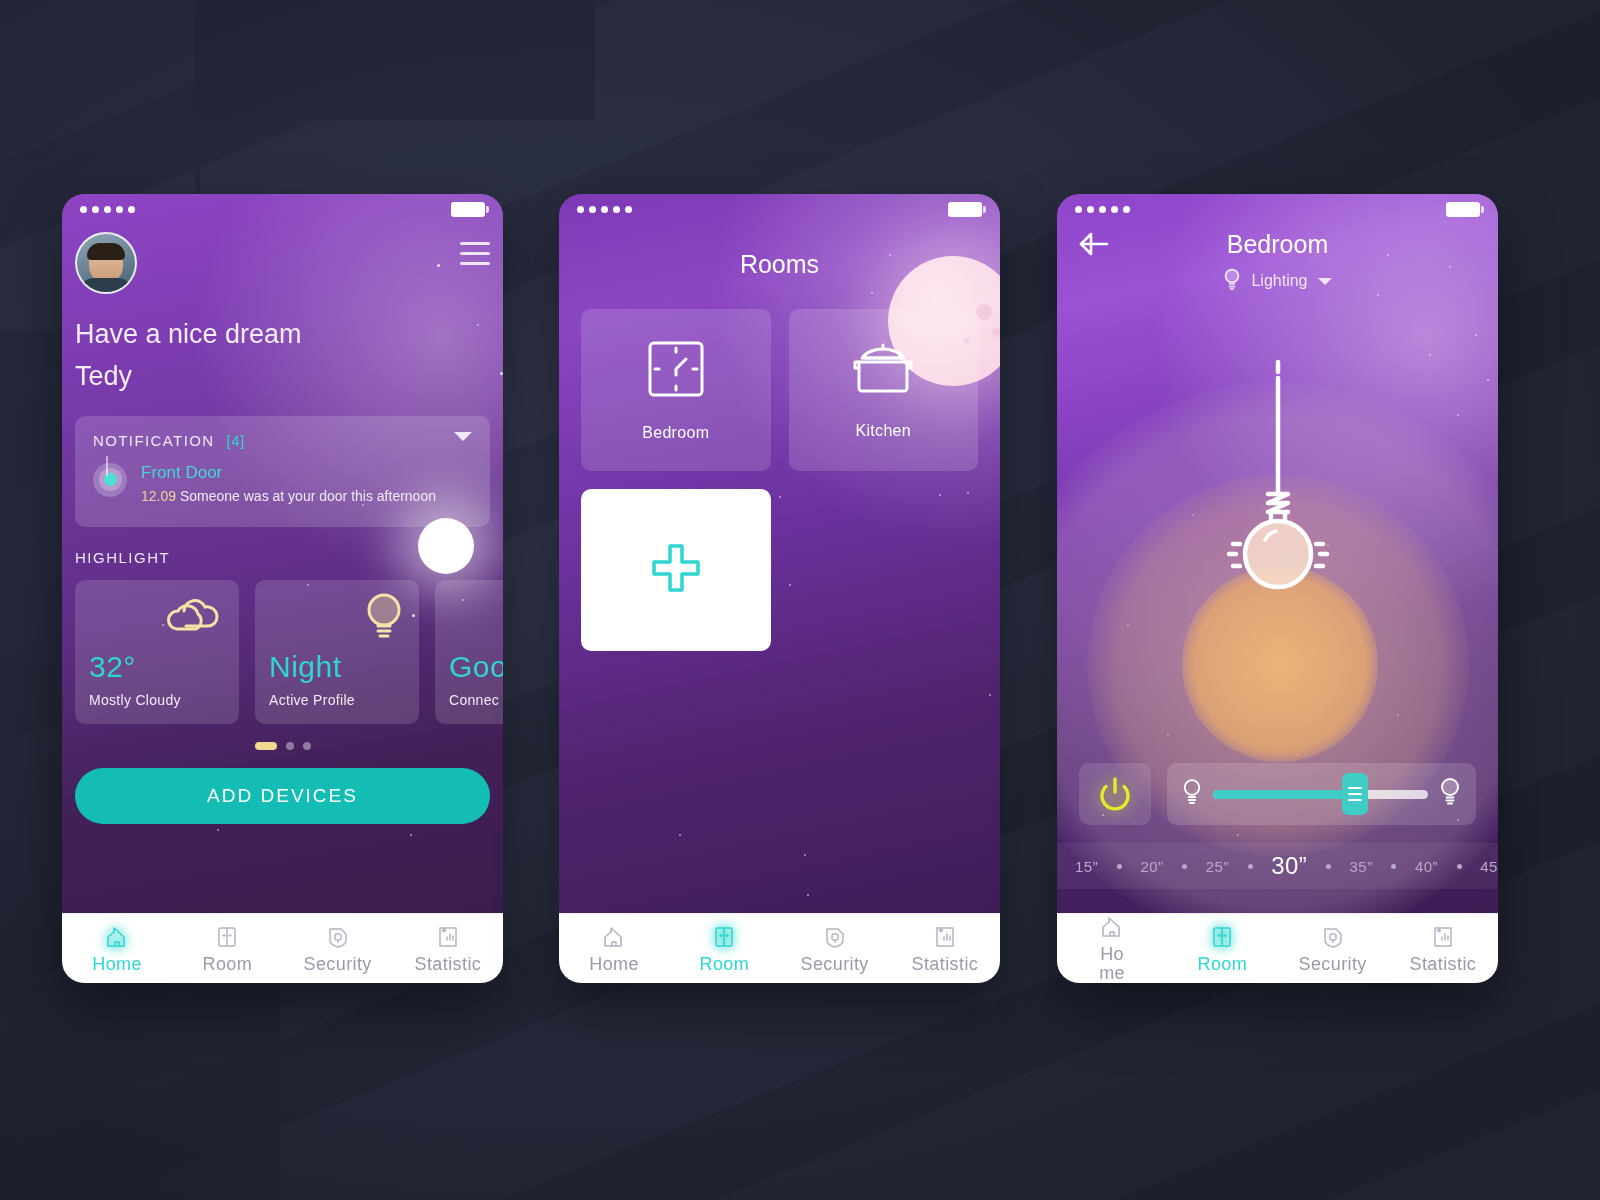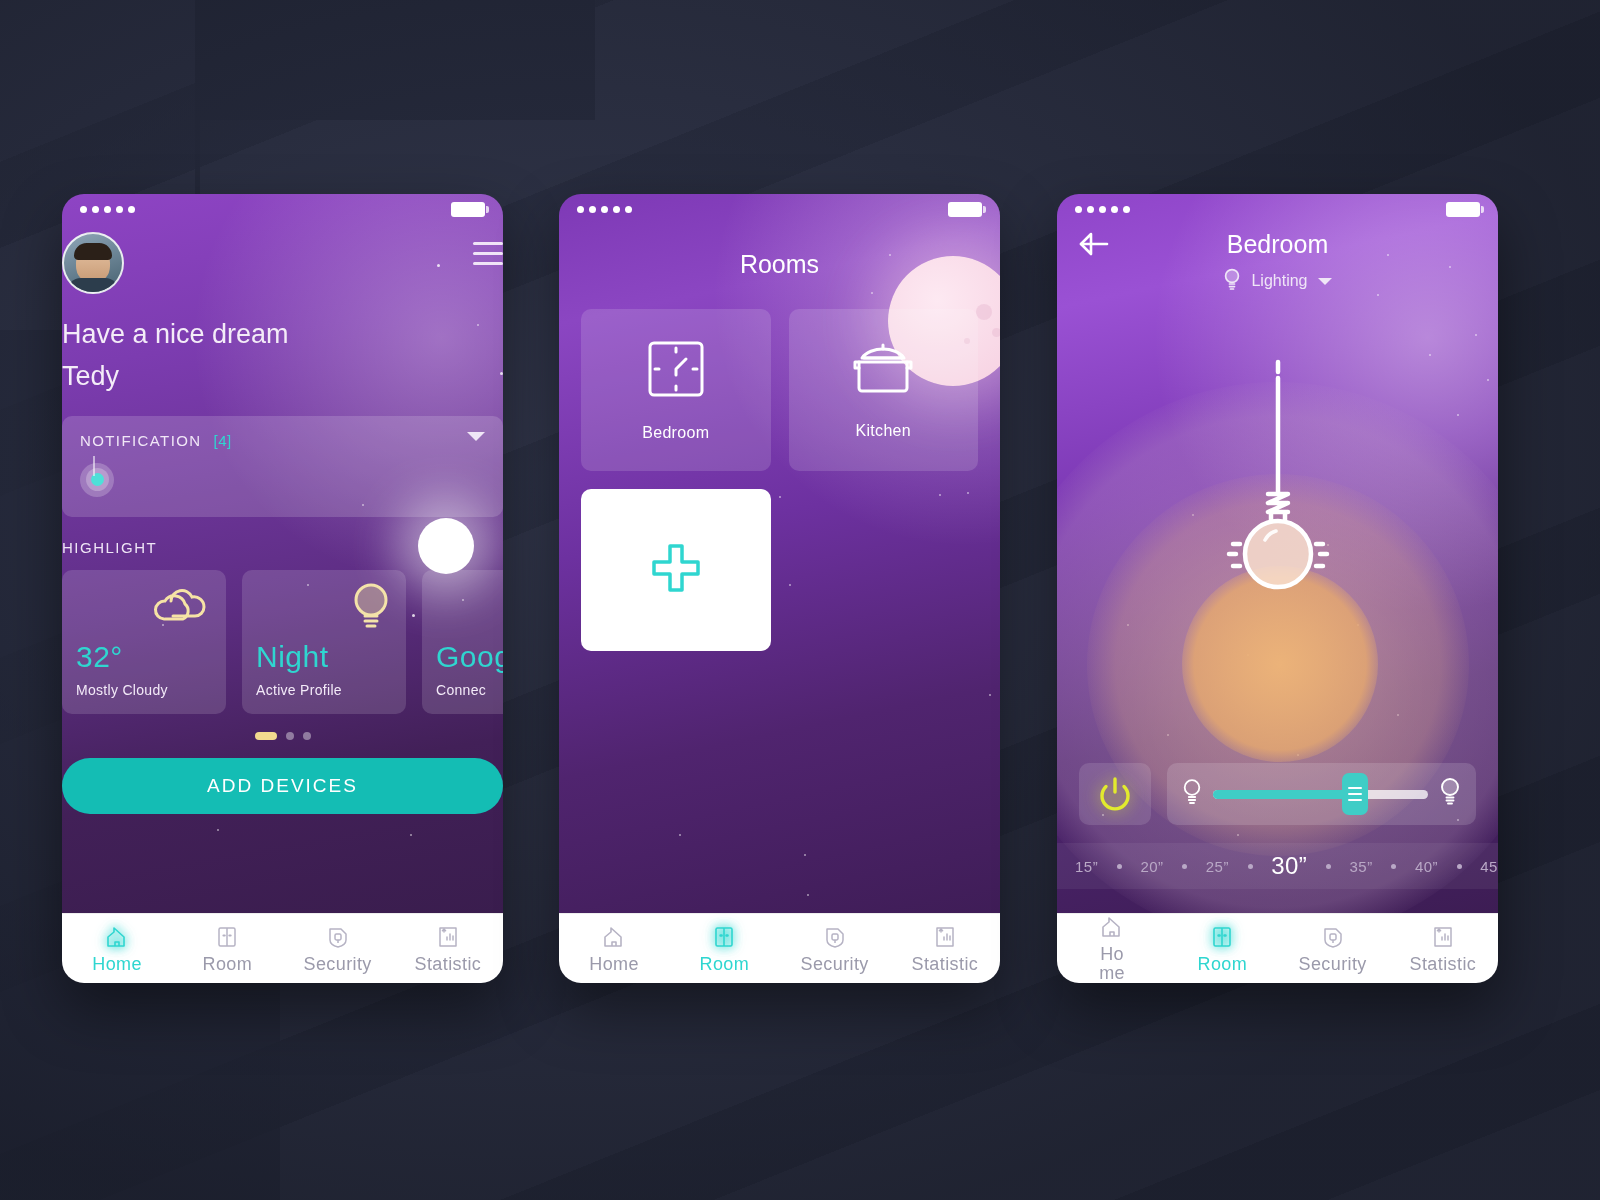--- a/index.html
+++ b/index.html
@@ -98,21 +98,21 @@
   .battery {
     width: 34px; height: 15px; border-radius:3px;
     background:#fff; position:relative;
   }
   .battery:after {
     content:""; position:absolute; right:-4px; top:4px;
     width:3px; height:7px; border-radius:0 2px 2px 0; background: rgba(255,255,255,.75);
   }
 
   
-  .p1-body { position:relative; z-index:5; padding: 0 0; }
+  .p1-body { position:relative; z-index:5; padding: 0 13px; }
   .p1-top { display:flex; align-items:flex-start; justify-content:space-between; padding-top: 8px;}
   .avatar {
     width: 62px; height: 62px; border-radius:50%;
     border: 2px solid rgba(255,255,255,.85);
     overflow:hidden;
     background: linear-gradient(160deg,#8fa6b8,#45606f);
     position:relative;
   }
   .avatar .face {
     position:absolute; left:50%; top:52%; transform:translate(-50%,-50%);
@@ -369,20 +369,27 @@
           <div class="notif-head">
             <span class="notif-title">NOTIFICATION</span>
             <span class="notif-count">[4]</span>
           </div>
           <div class="chev-down"></div>
           <div class="notif-line"></div>
           <div class="notif-row">
             <div class="notif-dot">
                 <i></i>
               </div>
+            <div>
+              <div class="notif-src">Front Door</div>
+              <div class="notif-body">
+                <span class="notif-time">12.09</span>
+                <span>Someone was at your door this afternoon</span>
+              </div>
+            </div>
           </div>
         </div>
 
         <div class="hl-label">HIGHLIGHT</div>
 
         <div class="hl-strip">
           <div class="hl-card">
             <span class="hl-icon">
               <svg width="62" height="46" viewBox="0 0 62 46" fill="none" stroke="#f6e3a5" stroke-width="3" stroke-linecap="round">
                 <path d="M19 21a11 11 0 0 1 21-4 10 10 0 0 1 12 10 9 9 0 0 1-9 9H21"></path>

